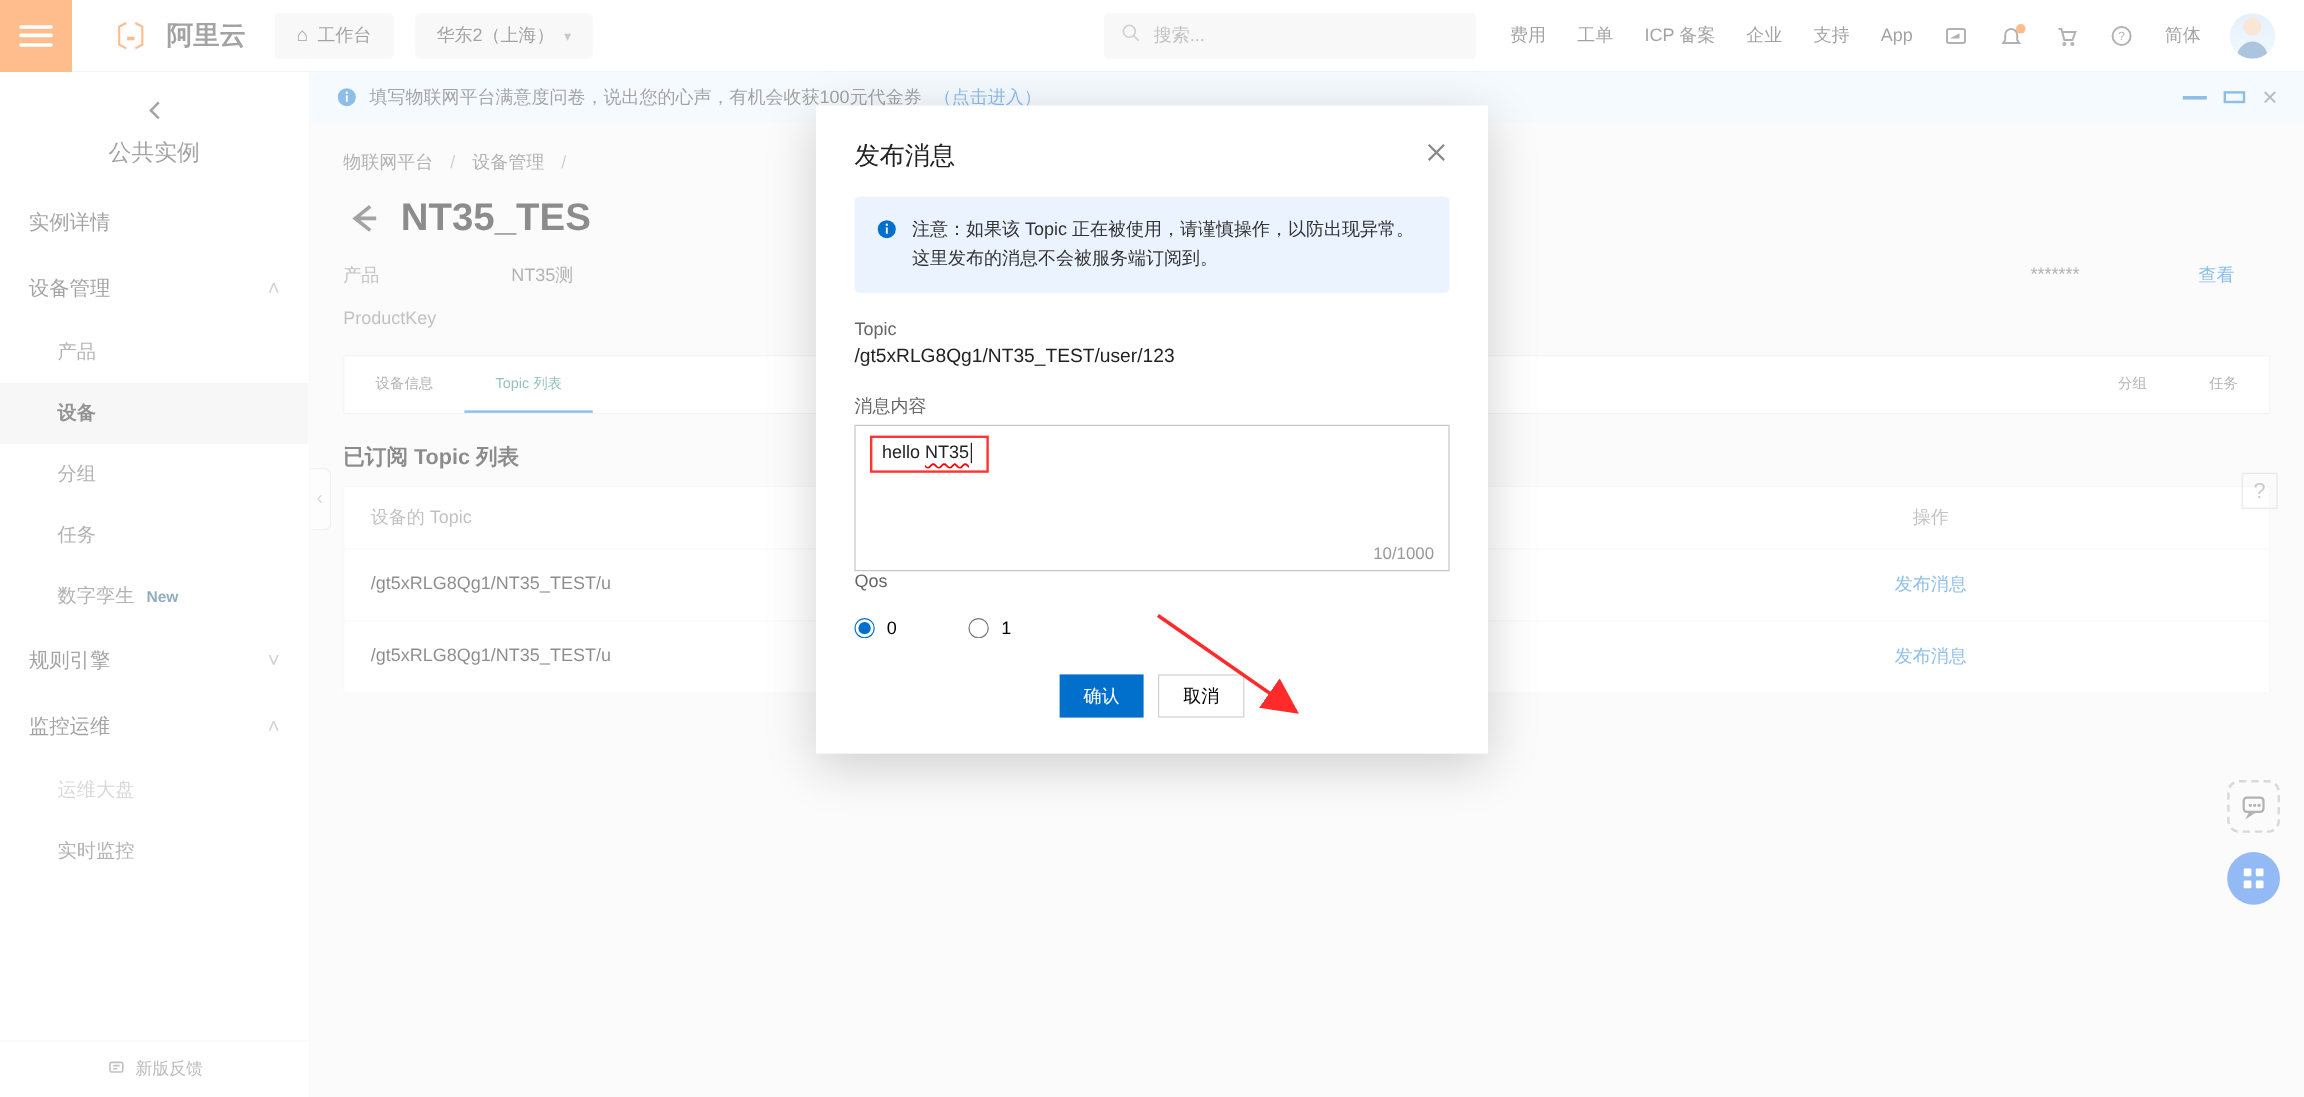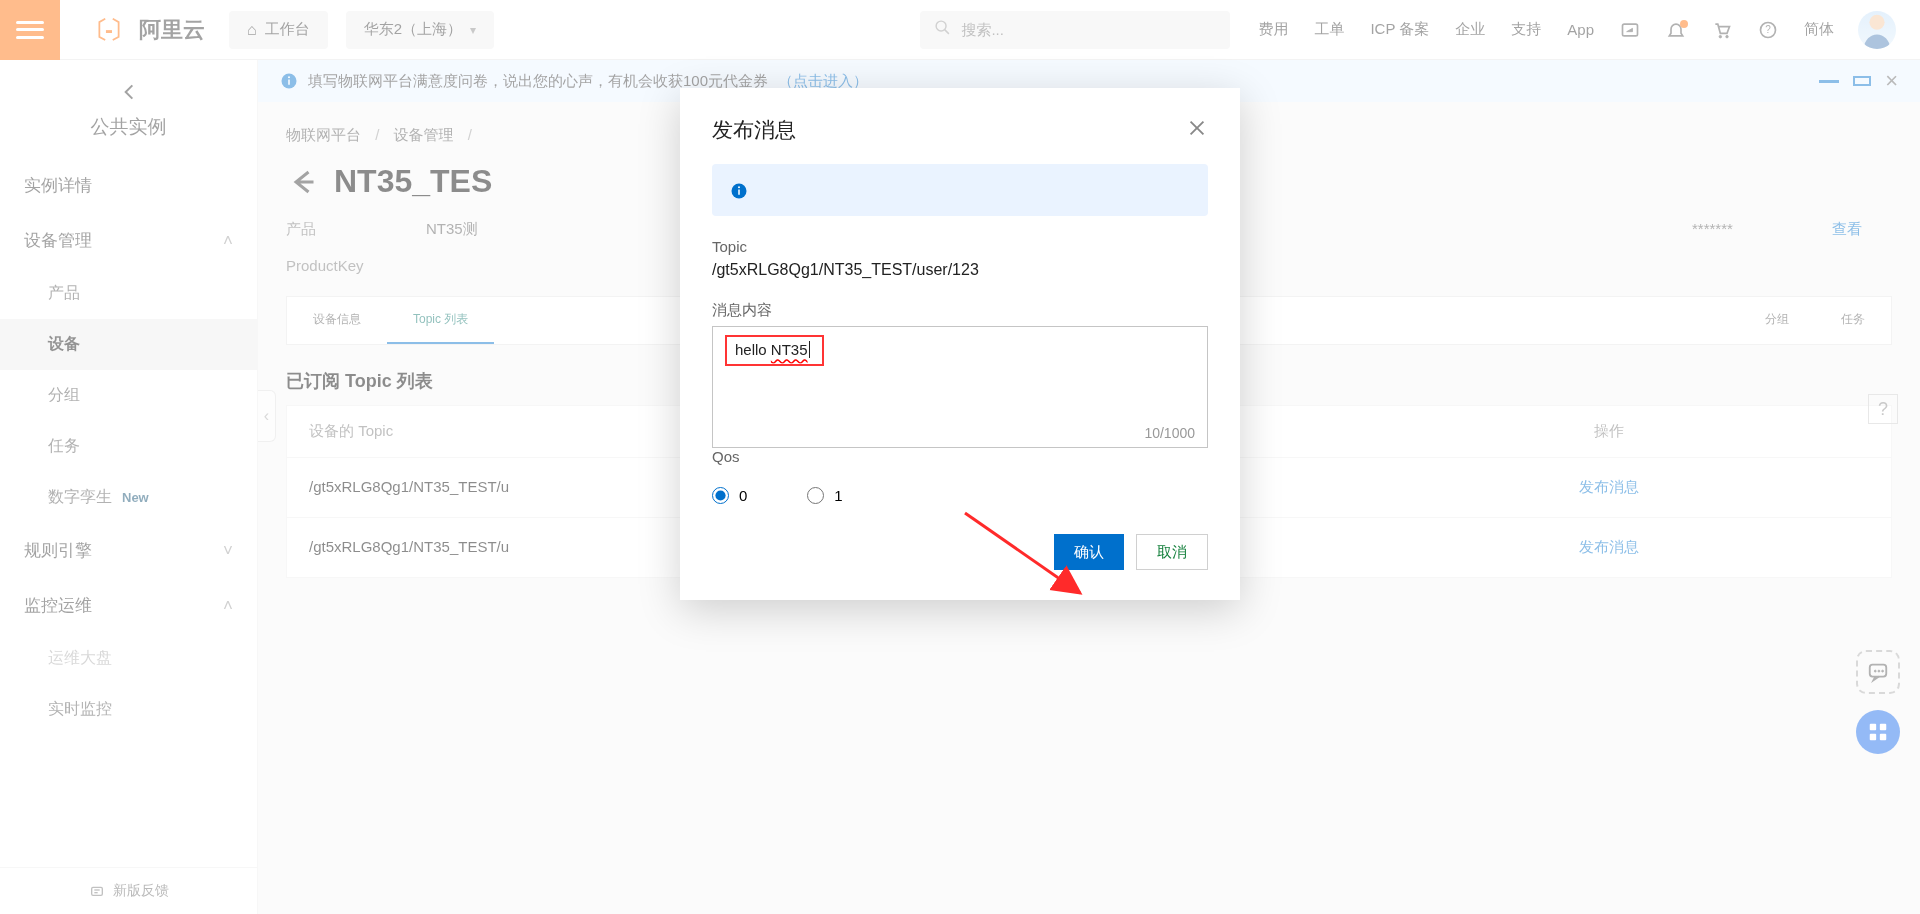--- a/index.html
+++ b/index.html
@@ -30,21 +30,21 @@
 
 
 .left-sidebar { position: absolute; left: 0; top: 60px; width: 258px; bottom: 0; background: #fff; border-right: 1px solid #eee; overflow-y: auto; }
 .back-row { display: flex; align-items: center; gap: 12px; padding: 22px 24px 18px; font-size: 19px; color: #333; cursor: pointer; flex-direction: column; }
 .back-row svg { width: 20px; height: 20px; stroke: #333; fill: none; }
 .sb-item { padding: 16px 24px; font-size: 17px; color: #333; cursor: pointer; display: flex; align-items: center; justify-content: space-between; }
 .sb-sub { padding: 15px 48px; font-size: 16px; color: #555; cursor: pointer; display: flex; align-items: center; gap: 10px; }
 .sb-sub.active { background: #eeeeee; font-weight: 700; color: #111; }
 .sb-chev { color: #999; }
 .new-tag { color: #0c4a6e; font-size: 13px; font-weight: 600; }
-.sb-footer { position: absolute; left: 0; bottom: 0; width: 258px; border-top: 1px solid #eee; padding: 14px 0; display: flex; justify-content: center; align-items: flex-end; gap: 8px; color: #666; font-size: 14px; background: #fff; }
+.sb-footer { position: absolute; left: 0; bottom: 0; width: 258px; border-top: 1px solid #eee; padding: 14px 0; display: flex; justify-content: center; align-items: flex-start; gap: 8px; color: #666; font-size: 14px; background: #fff; }
 .sb-footer svg { width: 16px; height: 16px; stroke: #777; fill: none; }
 
 
 .main { position: absolute; left: 258px; top: 60px; right: 0; bottom: 0; background: #f5f5f5; overflow: hidden; }
 .banner { background: #e9f3ff; height: 42px; display: flex; align-items: center; padding: 0 22px; color: #333; font-size: 15px; gap: 10px; }
 .banner svg { width: 18px; height: 18px; }
 .banner a { color: #0070cc; text-decoration: none; cursor: pointer; }
 .banner-close-set { margin-left: auto; display: flex; gap: 14px; align-items: center; }
 .banner-close-set div { cursor: pointer; color: #666; }
 .content { padding: 24px 28px; }
@@ -84,24 +84,24 @@
 .note-box svg { flex-shrink: 0; margin-top: 2px; }
 .m-label { font-size: 15px; color: #666; margin-bottom: 6px; }
 .m-val { font-size: 16px; color: #222; margin-bottom: 22px; }
 .m-textarea-wrap { border: 1px solid #c5c5c5; min-height: 122px; padding: 0; position: relative; }
 .m-textarea-highlight { position: absolute; top: 8px; left: 12px; border: 2px solid #ff3434; padding: 4px 8px 6px; font-size: 15px; color: #222; }
 .m-textarea-highlight u { text-decoration: wavy underline red; text-underline-offset: 3px; }
 .m-counter { position: absolute; bottom: 6px; right: 12px; color: #999; font-size: 14px; }
 .m-qos-row { display: flex; align-items: center; gap: 60px; margin: 22px 0 30px; }
 .m-radio { display: flex; align-items: center; gap: 10px; font-size: 15px; cursor: pointer; }
 .m-radio input { width: 17px; height: 17px; accent-color: #0070cc; }
-.m-actions { display: flex; justify-content: flex-end; gap: 12px; }
+.m-actions { display: flex; justify-content: center; gap: 12px; }
 .m-btn { height: 36px; padding: 0 20px; font-size: 15px; cursor: pointer; }
 .m-btn.primary { background: #0070cc; border: none; color: #fff; }
-.m-btn.secondary { background: #fff; border: 1px solid #d0d0d0; color: #15803d; }
+.m-btn.secondary { background: #fff; border: 1px solid #d0d0d0; color: #000000; }
 
 .arrow-anno { position: absolute; pointer-events: none; }
 </style>
 </head>
 <body>
 
 <div class="top-bar">
   <div class="hamburger">
     <div class="hamburger-lines">
         <span></span>
@@ -316,20 +316,21 @@
           <line x1="19" y1="5" x2="5" y2="19" stroke-width="2"></line>
         </svg>
     </span>
   </div>
   <div class="note-box">
     <svg width="18" height="18" viewBox="0 0 24 24">
         <circle cx="12" cy="12" r="10" fill="#0070cc"></circle>
         <rect x="11" y="10" width="2" height="7" fill="#fff"></rect>
         <circle cx="12" cy="7" r="1.3" fill="#fff"></circle>
       </svg>
+    <span>注意：如果该 Topic 正在被使用，请谨慎操作，以防出现异常。这里发布的消息不会被服务端订阅到。</span>
   </div>
 
   <div class="m-label">Topic</div>
   <div class="m-val">/gt5xRLG8Qg1/NT35_TEST/user/123</div>
 
   <div class="m-label">消息内容</div>
   <div class="m-textarea-wrap">
     <div class="m-textarea-highlight">
       <span>hello </span><u>NT35</u><span style="border-left:1px solid #222;margin-left:1px;">&nbsp;</span>
     </div>

